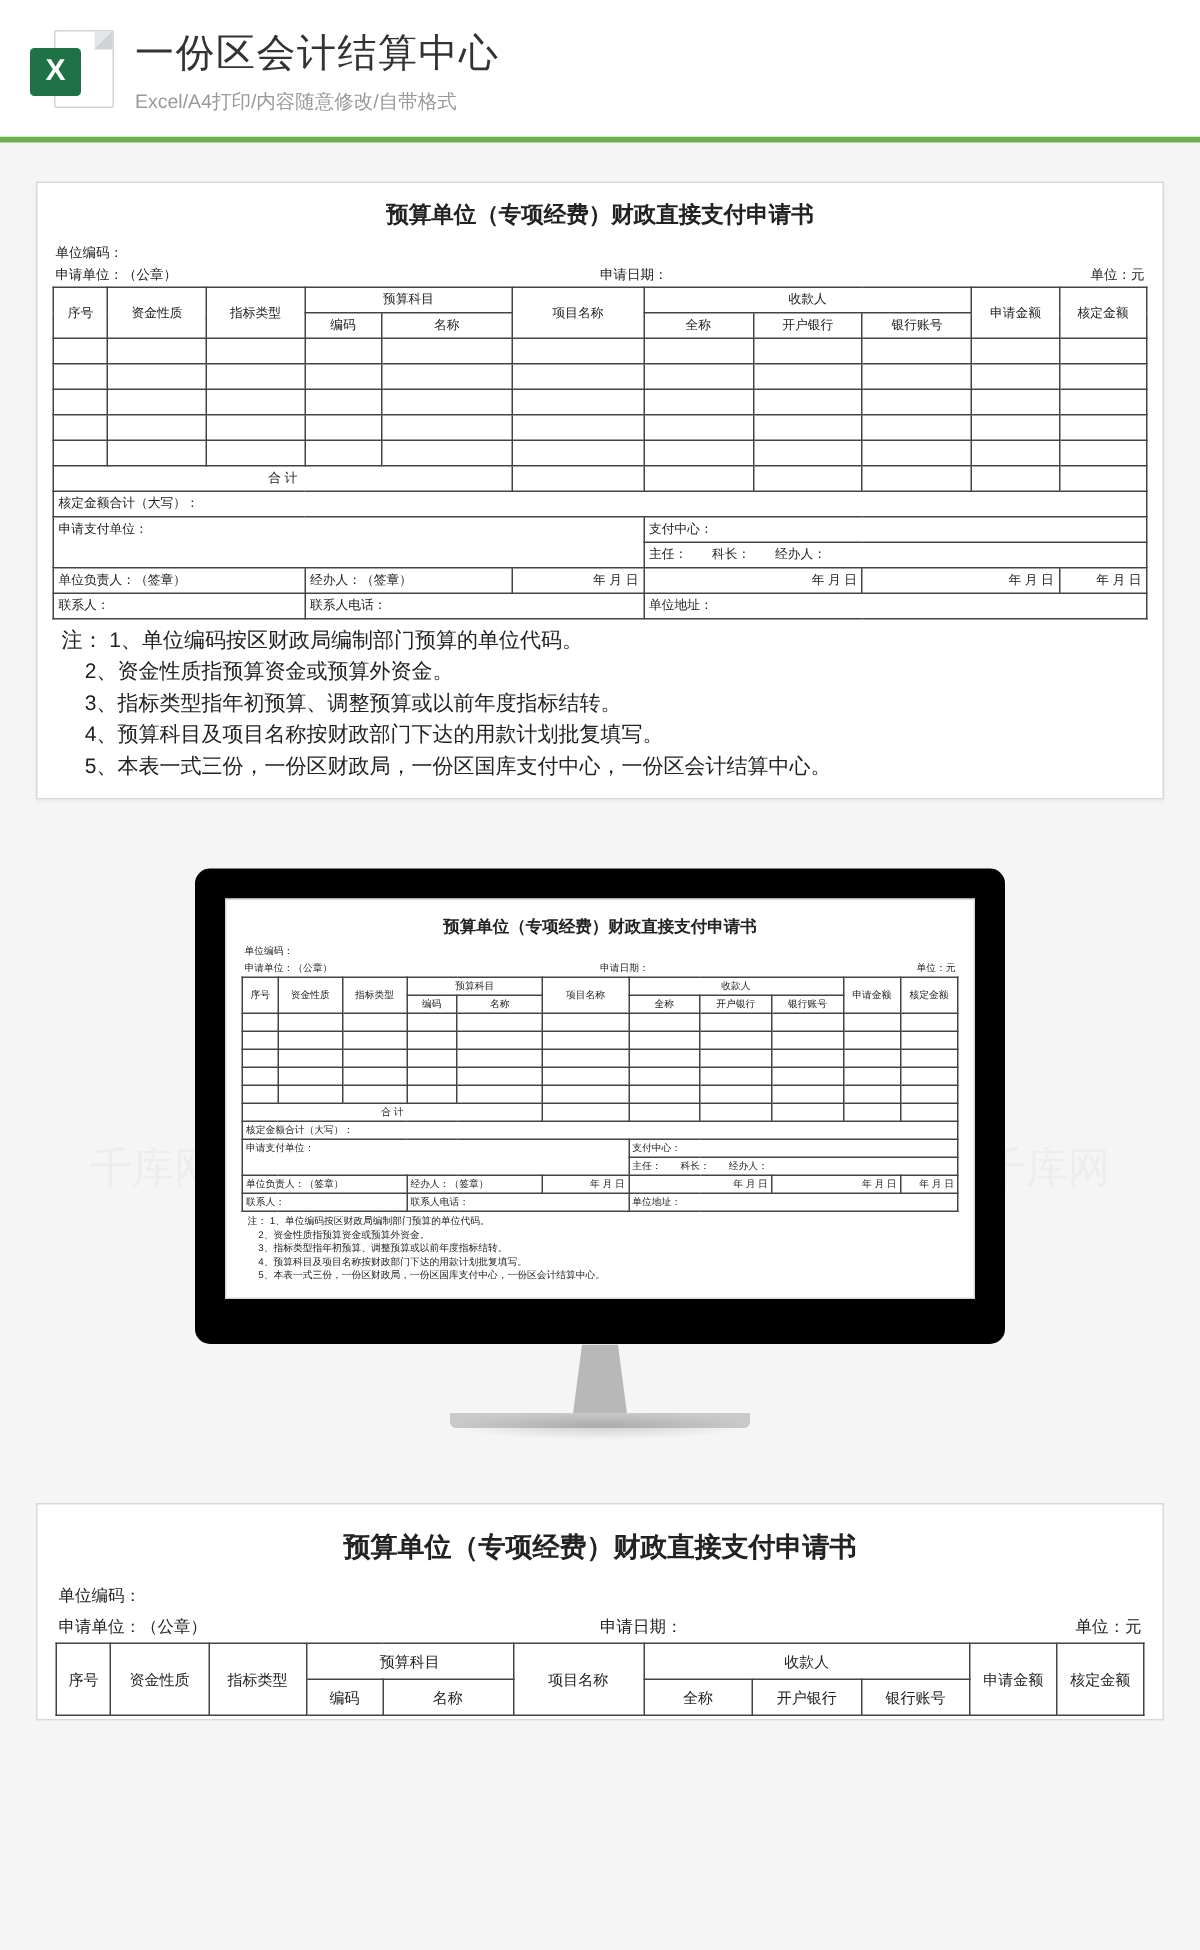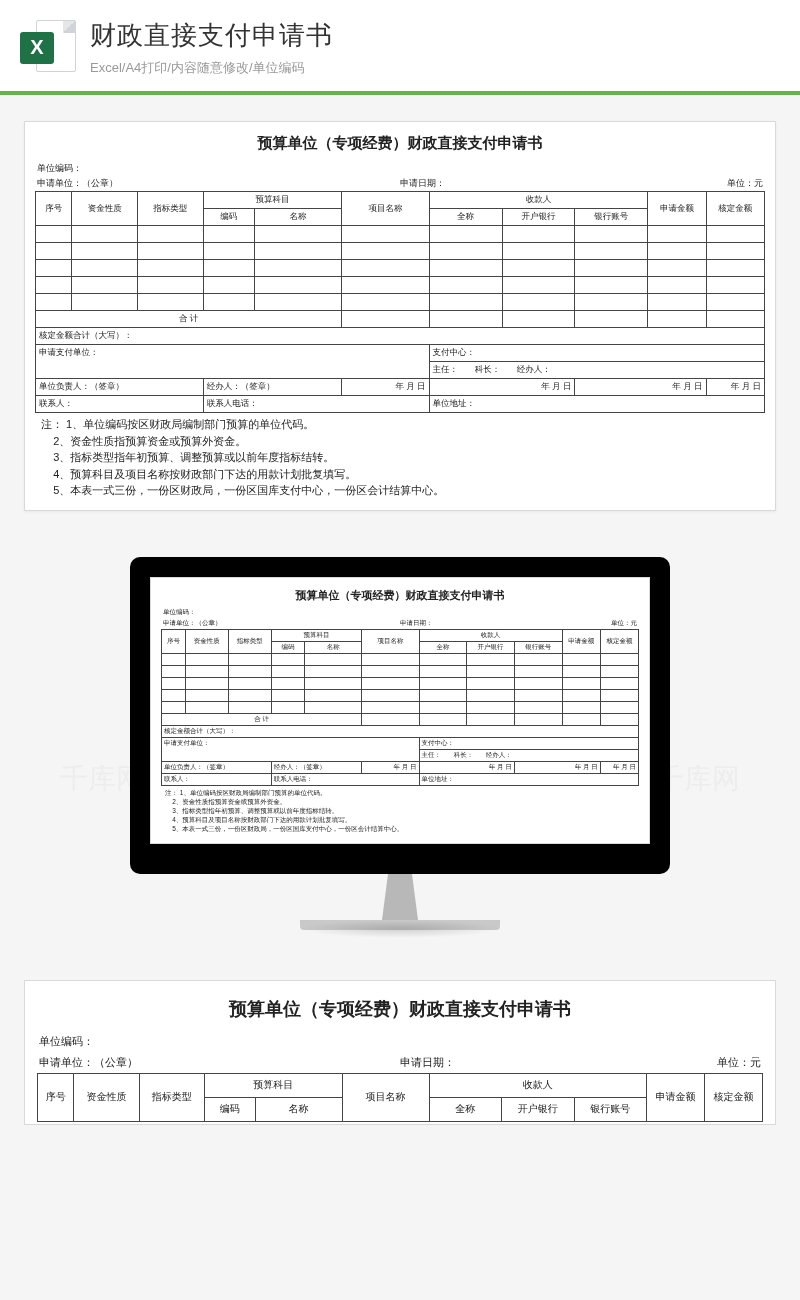--- a/index.html
+++ b/index.html
@@ -169,43 +169,43 @@
     margin: 50px 24px 0 24px;
     padding: 10px 12px 2px 12px;
     font-size: 11px;
     color: #222;
     position: relative;
     z-index: 2;
   }
   .bottom-strip .doc-title { font-size: 18px; padding: 6px 0 10px 0; }
   .bottom-strip table.form td, .bottom-strip table.form th { font-size: 10px; height: 24px; }
   .bottom-strip .meta-row { font-size: 11px; padding: 3px 2px; }
-  .notes { font-size: 11px; line-height: 1.5; padding: 3px 6px; text-align: left; }
+  .notes { font-size: 14px; line-height: 1.5; padding: 3px 6px; text-align: left; }
   .monitor-screen .notes { font-size: 6.5px; line-height: 1.4; padding: 2px 4px; }
 </style>
 </head>
 <body>
 
 <div class="watermark" style="top:170px;left:40px">千库网</div>
 <div class="watermark" style="top:170px;right:40px">千库网</div>
 <div class="watermark" style="top:440px;left:60px">千库网</div>
 <div class="watermark" style="top:440px;right:60px">千库网</div>
 <div class="watermark" style="top:760px;left:60px">千库网</div>
 <div class="watermark" style="top:760px;right:60px">千库网</div>
 <div class="watermark" style="top:1060px;left:60px">千库网</div>
 <div class="watermark" style="top:1060px;right:60px">千库网</div>
 
 <div class="header">
   <div class="excel-icon">
     <div class="page"></div>
     <div class="xbox">X</div>
   </div>
   <div class="header-text">
-    <div class="header-title">财政直接支付申请书</div>
-    <div class="header-sub">Excel/A4打印/内容随意修改/单位编码</div>
+    <div class="header-title">一份区会计结算中心</div>
+    <div class="header-sub">Excel/A4打印/内容随意修改/自带格式</div>
   </div>
 </div>
 <div class="green-bar"></div>
 
 <div class="canvas-area">
   <div class="doc-card" id="doc-top">
   <div class="doc-title">预算单位（专项经费）财政直接支付申请书</div>
   <div class="meta-row">
         <span>单位编码：</span>
       </div>

